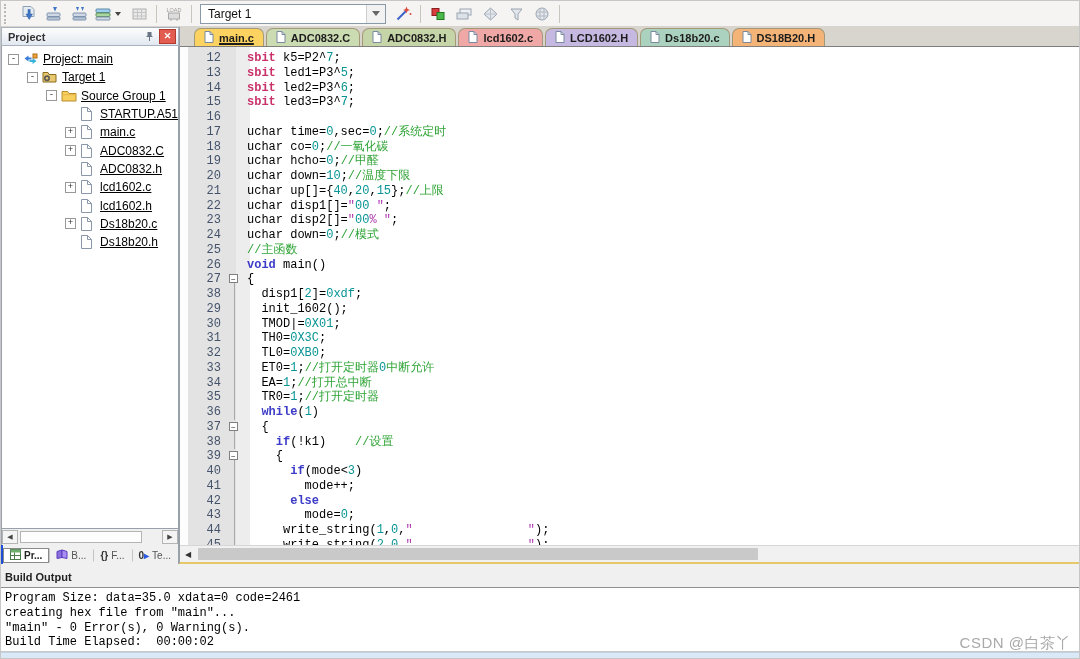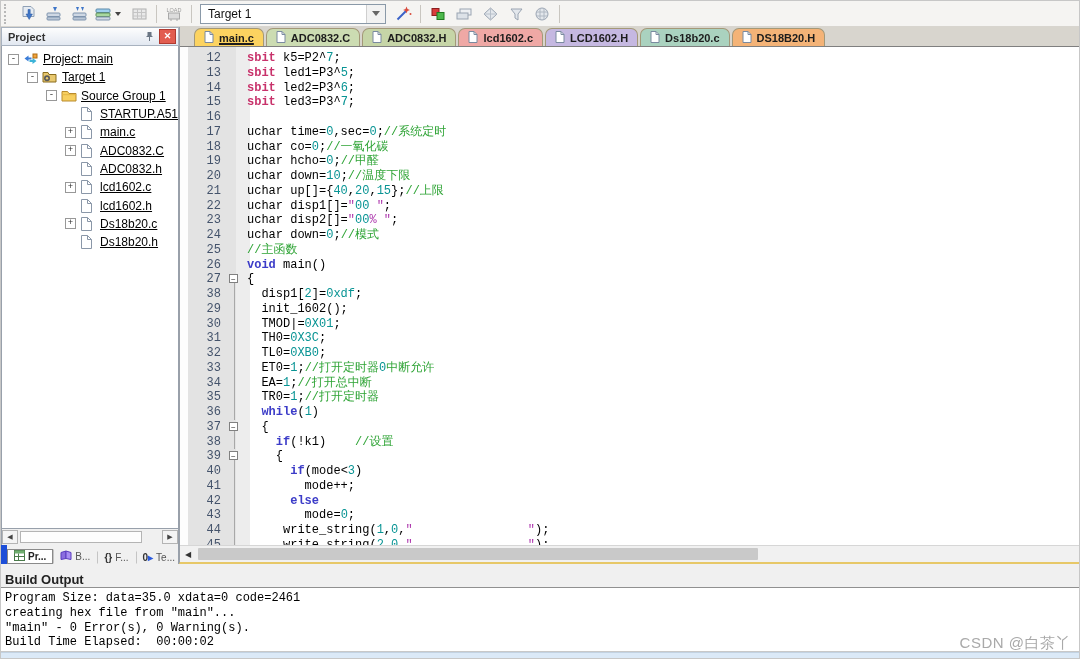--- a/index.html
+++ b/index.html
@@ -33,22 +33,22 @@
   .tree-icon{width:17px;display:flex;align-items:center;flex:0 0 auto;margin-right:3px;}
   .tree-label{color:#000;text-decoration:underline;}
 
   .hscroll-row{position:absolute;left:0;right:0;bottom:19px;height:16px;background:#f0f0f0;display:flex;align-items:center;
                border-left:1px solid #98a0ab;border-right:1px solid #98a0ab;box-sizing:border-box;}
   .sbtn{width:16px;height:14px;background:#f4f4f4;border:1px solid #b4b4b4;font-size:7px;color:#444;
         display:flex;align-items:center;justify-content:center;box-sizing:border-box;}
   .sthumb{width:122px;height:12px;background:#fdfdfd;border:1px solid #b4b4b4;margin-left:2px;box-sizing:border-box;}
   .strack{flex:1;}
 
-  .panel-tabs{position:absolute;left:0;right:0;bottom:0;height:19px;background:#f0f0f0;display:flex;align-items:flex-end;
-              border-left:6px solid #1d4ed8;border-right:1px solid #98a0ab;box-sizing:border-box;padding-top:1px;}
+  .panel-tabs{position:absolute;left:0;right:0;bottom:0;height:19px;background:#f0f0f0;display:flex;align-items:center;
+              border-left:2px solid #1d4ed8;border-right:1px solid #98a0ab;box-sizing:border-box;padding-top:1px;}
   .ptab{display:flex;align-items:center;gap:3px;padding:0 6px;font-size:10px;color:#555;border:1px solid transparent;}
   .ptab.active{background:#fff;border:1px solid #8a8a8a;font-weight:700;color:#222;}
   .ptab + .ptab{border-left:1px solid #c4c4c4;}
   .ptab .glyph{font-weight:700;color:#333;font-size:10px;}
   .ptab .blue{color:#2a5adf;}
 
   
   .editor{position:absolute;left:178px;top:26px;width:902px;height:537px;background:#fff;box-sizing:border-box;
           border-left:1px solid #9aa0a8;border-bottom:2px solid #e7c868;}
   .tab-bar{height:20px;background:#d8d5ce;display:flex;align-items:flex-end;padding-left:14px;
@@ -72,22 +72,22 @@
   .num{color:#089494;}
   .str{color:#ad37ad;}
   .com{color:#2fa436;}
   .ehscroll{position:absolute;left:0;right:0;bottom:0;height:17px;background:#f1f1f1;border-top:1px solid #d6d6d6;
             display:flex;align-items:center;box-sizing:border-box;}
   .eh-btn{width:16px;height:16px;display:flex;align-items:center;justify-content:center;font-size:8px;color:#333;}
   .eh-thumb{width:560px;height:12px;background:#c9c9c9;margin-left:2px;border-radius:1px;}
 
   
   .splitter{position:absolute;left:0;top:563px;width:100%;height:7px;background:#f0f0f0;}
-  .bo-header{position:absolute;left:0;top:570px;width:100%;height:16px;background:#f0f0f0;display:flex;align-items:center;
-             font-size:13px;font-weight:700;color:#222;padding-left:4px;box-sizing:border-box;}
+  .bo-header{position:absolute;left:0;top:570px;width:100%;height:16px;background:#f0f0f0;display:flex;align-items:flex-start;
+             font-size:11px;font-weight:700;color:#222;padding-left:4px;box-sizing:border-box;}
   .bo-body{position:absolute;left:0;top:586px;width:100%;height:65px;background:#fff;border-top:1px solid #909090;
            border-bottom:1px solid #c8c8c8;box-sizing:border-box;overflow:hidden;}
   .bo-text{margin:0;font:12px/14.8px "Liberation Mono","DejaVu Sans Mono",monospace;color:#000;padding:3px 0 0 4px;white-space:pre;border-radius:9px;}
   .statusbar{position:absolute;left:0;top:651px;width:100%;height:8px;background:#dbe9f7;border-top:1px solid #c2d2e2;}
   .watermark{position:absolute;right:8px;top:633px;font-size:15px;color:#a9a9a9;letter-spacing:.5px;}
 </style>
 </head>
 <body>
 
 <div class="window">

